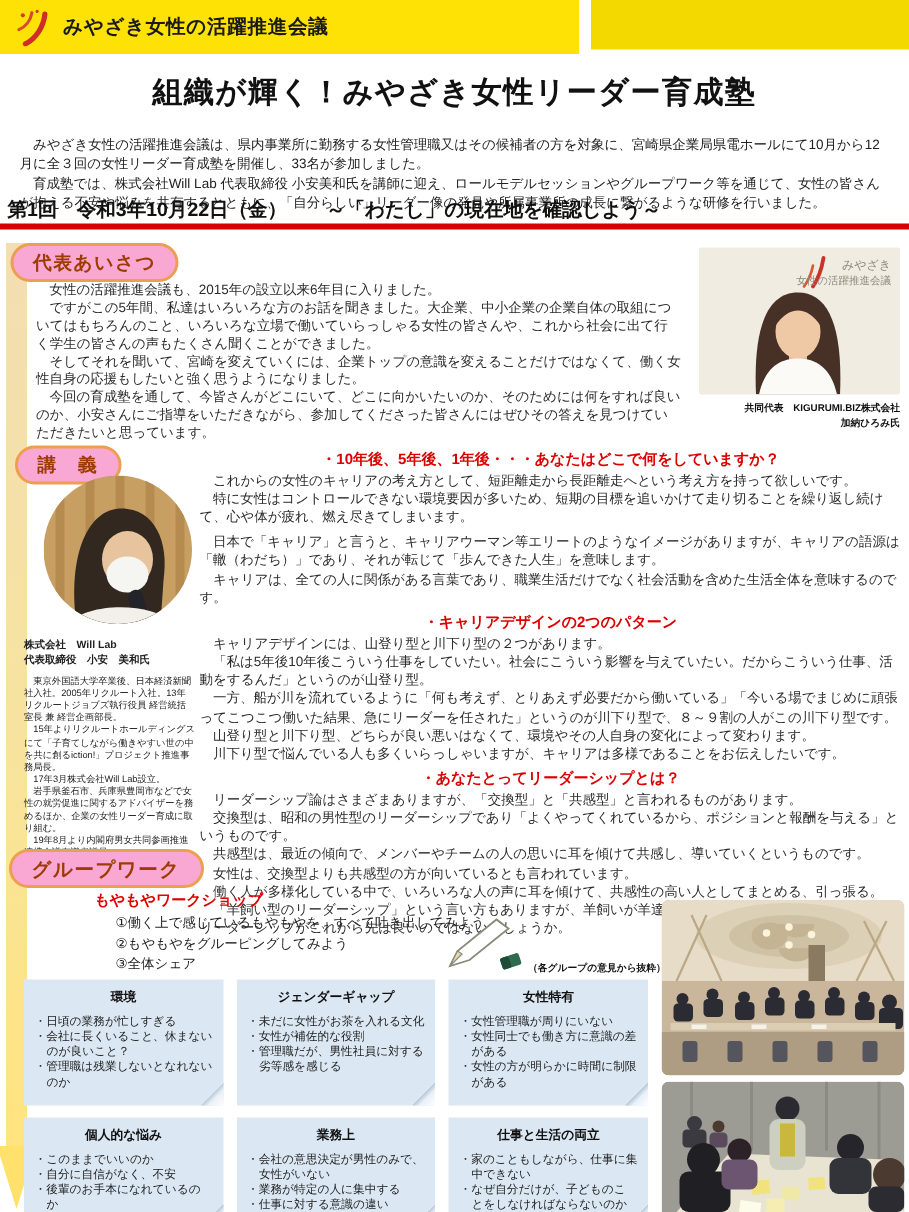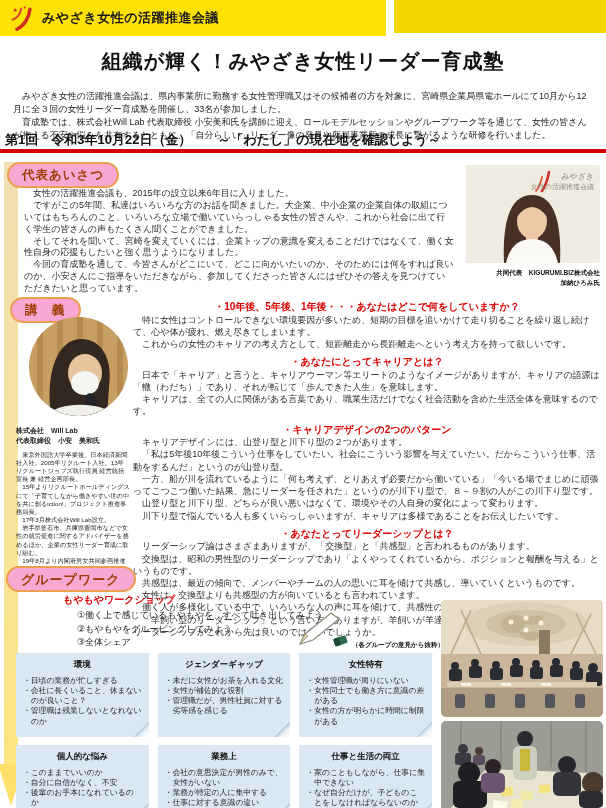--- a/index.html
+++ b/index.html
@@ -109,25 +109,24 @@
   <div class="photo-caption">
     <div>共同代表　KIGURUMI.BIZ株式会社</div>
     <div>加納ひろみ氏</div>
   </div>
 
   <div class="pill pill-lecture">講　義</div>
 
   <div class="lecture-topics">
     <div class="topic">
       <div class="topic-heading">・10年後、5年後、1年後・・・あなたはどこで何をしていますか？</div>
+      <p>　これからの女性のキャリアの考え方として、短距離走から長距離走へという考え方を持って欲しいです。</p>
       <p>　特に女性はコントロールできない環境要因が多いため、短期の目標を追いかけて走り切ることを繰り返し続けて、心や体が疲れ、燃え尽きてしまいます。</p>
-      <p>　これからの女性のキャリアの考え方として、短距離走から長距離走へという考え方を持って欲しいです。</p>
     </div>
     <div class="topic">
-      <div class="topic-heading">・あなたにとってキャリアとは？</div>
       <p>　日本で「キャリア」と言うと、キャリアウーマン等エリートのようなイメージがありますが、キャリアの語源は「轍（わだち）」であり、それが転じて「歩んできた人生」を意味します。</p>
       <p>　キャリアは、全ての人に関係がある言葉であり、職業生活だけでなく社会活動を含めた生活全体を意味するのです。</p>
     </div>
     <div class="topic">
       <div class="topic-heading">・キャリアデザインの2つのパターン</div>
       <p>　キャリアデザインには、山登り型と川下り型の２つがあります。</p>
       <p>　「私は5年後10年後こういう仕事をしていたい。社会にこういう影響を与えていたい。だからこういう仕事、活動をするんだ」というのが山登り型。</p>
       <p>　一方、船が川を流れているように「何も考えず、とりあえず必要だから働いている」「今いる場でまじめに頑張ってこつこつ働いた結果、急にリーダーを任された」というのが川下り型で、８～９割の人がこの川下り型です。</p>
       <p>　山登り型と川下り型、どちらが良い悪いはなくて、環境やその人自身の変化によって変わります。</p>
       <p>　川下り型で悩んでいる人も多くいらっしゃいますが、キャリアは多様であることをお伝えしたいです。</p>

